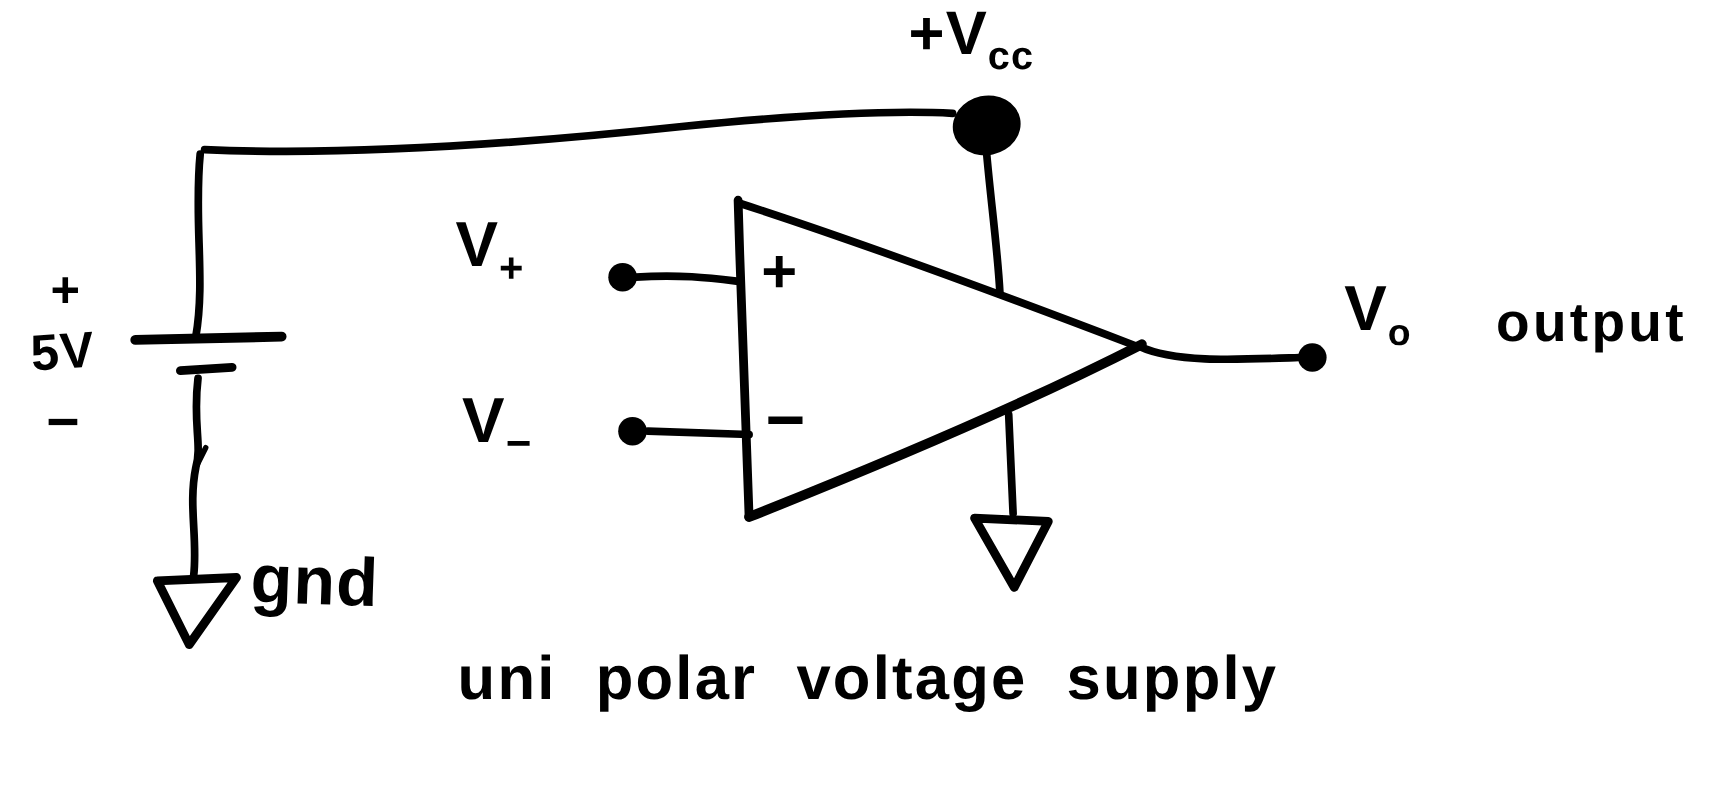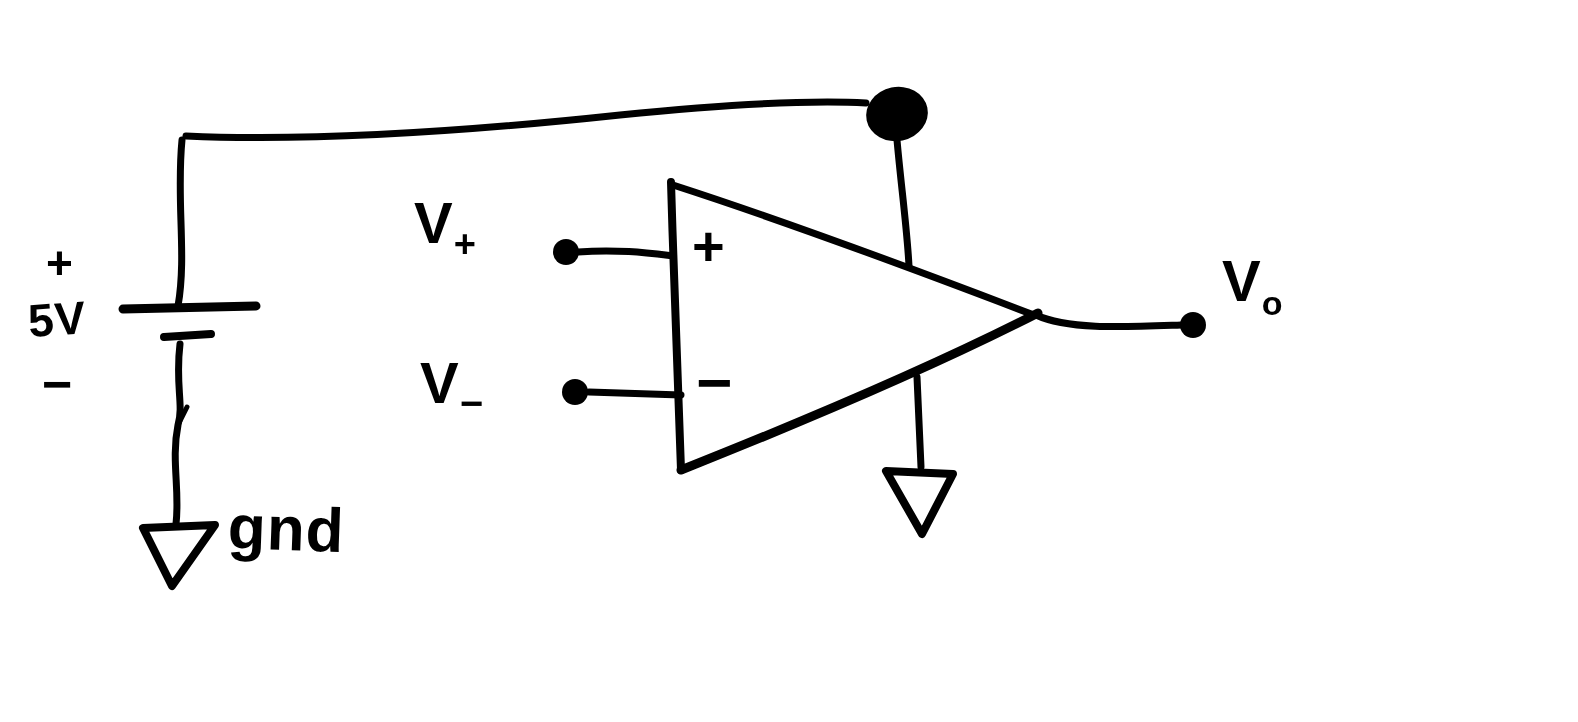--- a/index.html
+++ b/index.html
@@ -103,32 +103,37 @@
       <circle cx="575" cy="392" r="13"></circle>
       <circle cx="1193" cy="325" r="13"></circle>
     </g>
   </svg>
 
   <div class="lbl" id="battery-plus">+</div>
   <div class="lbl" id="battery-value">5V</div>
   <div class="lbl" id="battery-minus">−</div>
   <div class="lbl" id="gnd-left-label">gnd</div>
 
+  <div class="lbl" id="vcc-label">
+    <span>+V</span><span class="sub">cc</span>
+  </div>
 
   <div class="lbl" id="vplus-label">
     <span>V</span><span class="sub">+</span>
   </div>
 
   <div class="lbl" id="vminus-label">
     <span>V</span><span class="sub">−</span>
   </div>
 
   <div class="lbl" id="opamp-plus-sign">+</div>
   <div class="lbl" id="opamp-minus-sign">−</div>
 
   <div class="lbl" id="vo-label">
     <span>V</span><span class="sub">o</span>
   </div>
 
+  <div class="lbl" id="output-label">output</div>
 
 
+  <div class="lbl" id="caption">uni polar voltage supply</div>
 
 </div>
 
 </body></html>

